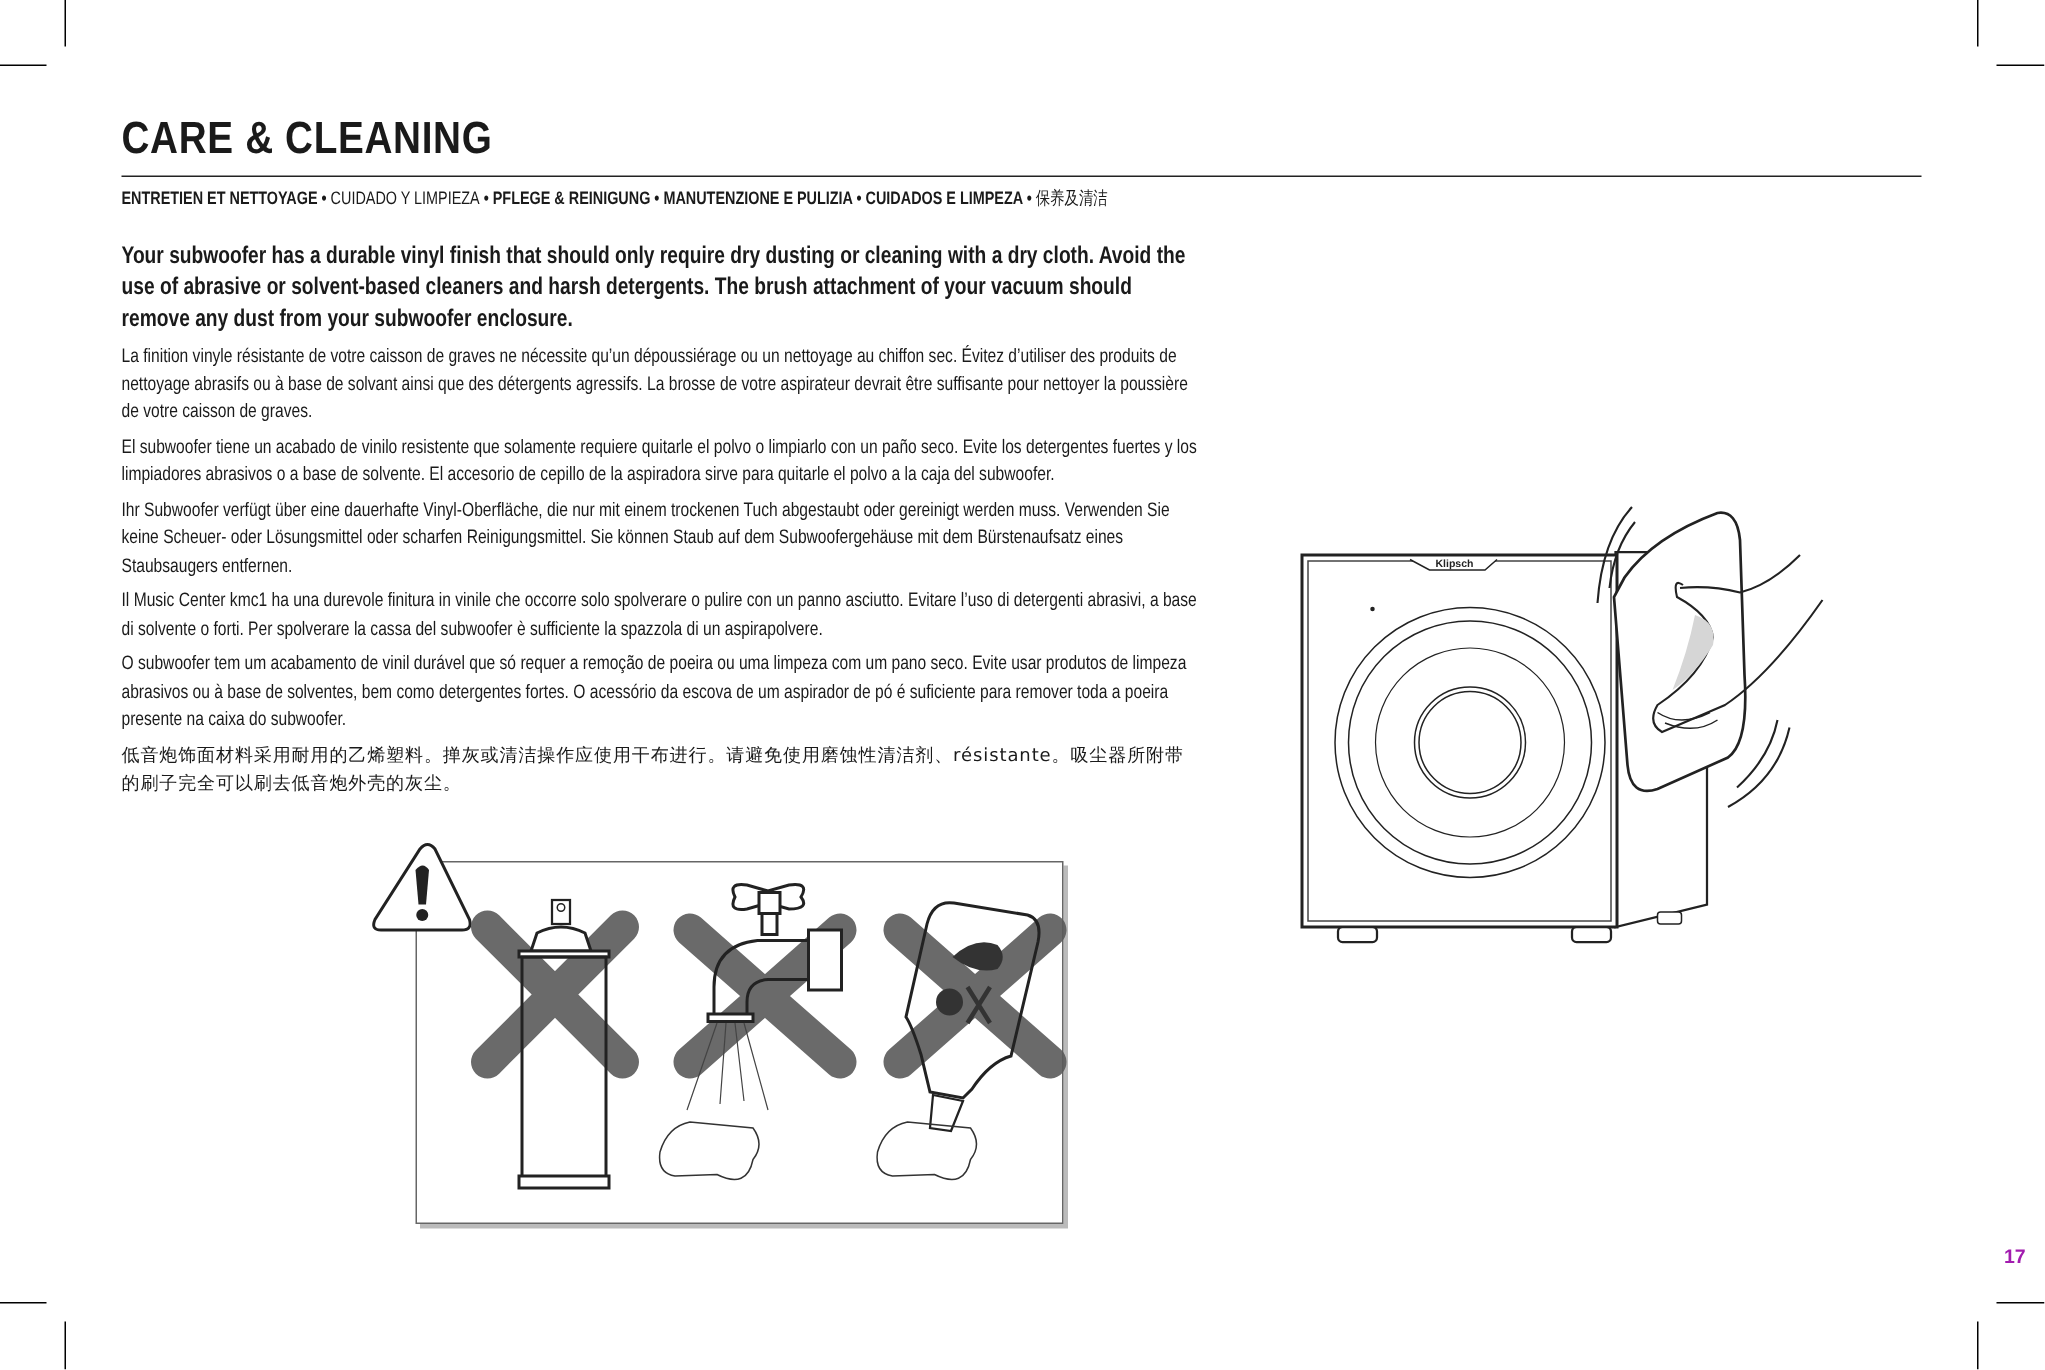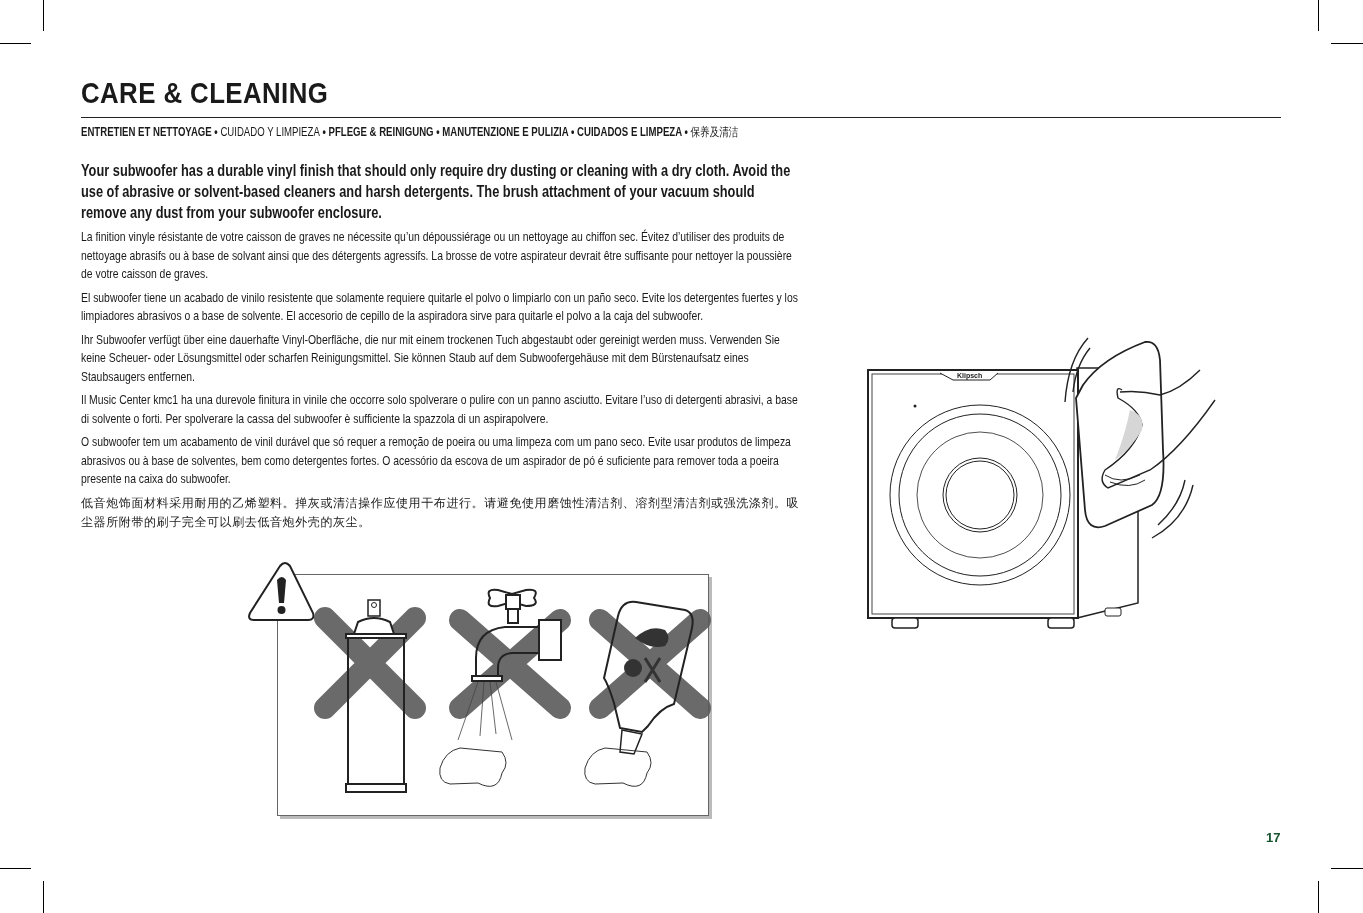--- a/index.html
+++ b/index.html
@@ -16,21 +16,21 @@
   .subtitle .b { font-weight: 700; }
   .subtitle .n { font-weight: 400; }
   .body { position: absolute; left: 81px; top: 160px; width: 900px;
           transform: scaleX(0.8); transform-origin: left top; }
   .lead { font-size: 16px; font-weight: 700; line-height: 21px; margin: 0 0 5px 0; color: #1a1a1a; }
   .para { font-size: 13px; line-height: 18.5px; margin: 0 0 5px 0; color: #1a1a1a; }
   .para.cn { font-family: "DejaVu Sans", sans-serif; font-size: 12px; line-height: 19px; letter-spacing: 0.6px; }
   .warn-box { position: absolute; left: 277px; top: 574px; width: 430px; height: 240px;
               border: 1px solid #666; box-shadow: 3px 3px 0 #bbb; background: #fff; }
   .art { position: absolute; }
-  .page-num { position: absolute; left: 1266px; top: 830px; font-size: 13px; font-weight: 700; color: #14532d; }
+  .page-num { position: absolute; left: 1336px; top: 830px; font-size: 13px; font-weight: 700; color: #a21caf; }
 </style>
 </head>
 <body>
 
 <div class="crop" style="left:43px;top:0;width:1px;height:31px;"></div>
 <div class="crop" style="left:0;top:43px;width:31px;height:1px;"></div>
 <div class="crop" style="left:1318px;top:0;width:1px;height:31px;"></div>
 <div class="crop" style="left:1331px;top:43px;width:32px;height:1px;"></div>
 <div class="crop" style="left:0;top:868px;width:31px;height:1px;"></div>
 <div class="crop" style="left:43px;top:881px;width:1px;height:32px;"></div>
@@ -44,21 +44,21 @@
   <span class="b">ENTRETIEN ET NETTOYAGE</span><span class="b"> • </span><span class="n">CUIDADO Y LIMPIEZA</span><span class="b"> • </span><span class="b">PFLEGE &amp; REINIGUNG</span><span class="b"> • </span><span class="b">MANUTENZIONE E PULIZIA</span><span class="b"> • </span><span class="b">CUIDADOS E LIMPEZA</span><span class="b"> • </span><span class="n">保养及清洁</span>
 </div>
 
 <div class="body">
   <p class="lead">Your subwoofer has a durable vinyl finish that should only require dry dusting or cleaning with a dry cloth. Avoid the use of abrasive or solvent-based cleaners and harsh detergents. The brush attachment of your vacuum should remove any dust from your subwoofer enclosure.</p>
   <p class="para">La finition vinyle résistante de votre caisson de graves ne nécessite qu’un dépoussiérage ou un nettoyage au chiffon sec. Évitez d’utiliser des produits de nettoyage abrasifs ou à base de solvant ainsi que des détergents agressifs. La brosse de votre aspirateur devrait être suffisante pour nettoyer la poussière de votre caisson de graves.</p>
   <p class="para">El subwoofer tiene un acabado de vinilo resistente que solamente requiere quitarle el polvo o limpiarlo con un paño seco. Evite los detergentes fuertes y los limpiadores abrasivos o a base de solvente. El accesorio de cepillo de la aspiradora sirve para quitarle el polvo a la caja del subwoofer.</p>
   <p class="para">Ihr Subwoofer verfügt über eine dauerhafte Vinyl-Oberfläche, die nur mit einem trockenen Tuch abgestaubt oder gereinigt werden muss. Verwenden Sie keine Scheuer- oder Lösungsmittel oder scharfen Reinigungsmittel. Sie können Staub auf dem Subwoofergehäuse mit dem Bürstenaufsatz eines Staubsaugers entfernen.</p>
   <p class="para">Il Music Center kmc1 ha una durevole finitura in vinile che occorre solo spolverare o pulire con un panno asciutto. Evitare l’uso di detergenti abrasivi, a base di solvente o forti. Per spolverare la cassa del subwoofer è sufficiente la spazzola di un aspirapolvere.</p>
   <p class="para">O subwoofer tem um acabamento de vinil durável que só requer a remoção de poeira ou uma limpeza com um pano seco. Evite usar produtos de limpeza abrasivos ou à base de solventes, bem como detergentes fortes. O acessório da escova de um aspirador de pó é suficiente para remover toda a poeira presente na caixa do subwoofer.</p>
-  <p class="para cn" style="transform:scaleX(1.25);transform-origin:left top;width:720px;">低音炮饰面材料采用耐用的乙烯塑料。掸灰或清洁操作应使用干布进行。请避免使用磨蚀性清洁剂、溶剂型清洁剂或强洗涤剂。吸尘器所附带的刷子完全可以刷去低音炮外壳的灰尘。</p>
+  <p class="para cn" style="transform:scaleX(1.25);transform-origin:left top;width:720px;">低音炮饰面材料采用耐用的乙烯塑料。掸灰或清洁操作应使用干布进行。请避免使用磨蚀性清洁剂、résistante。吸尘器所附带的刷子完全可以刷去低音炮外壳的灰尘。</p>
 </div>
 
 <div class="warn-box"></div>
 <svg class="art" style="left:240px;top:558px;" width="480" height="270" viewBox="0 0 480 270">
 
   <g>
     <path d="M40 8 Q45 2 50 8 L73 55 Q75 62 68 62 L14 62 Q7 62 10 55 Z" fill="#fff" stroke="#222" stroke-width="2"></path>
     <path d="M37 22 Q42 16 46 22 L44 45 L39 45 Z" fill="#222"></path>
     <circle cx="41.5" cy="52" r="4" fill="#222"></circle>
   </g>

